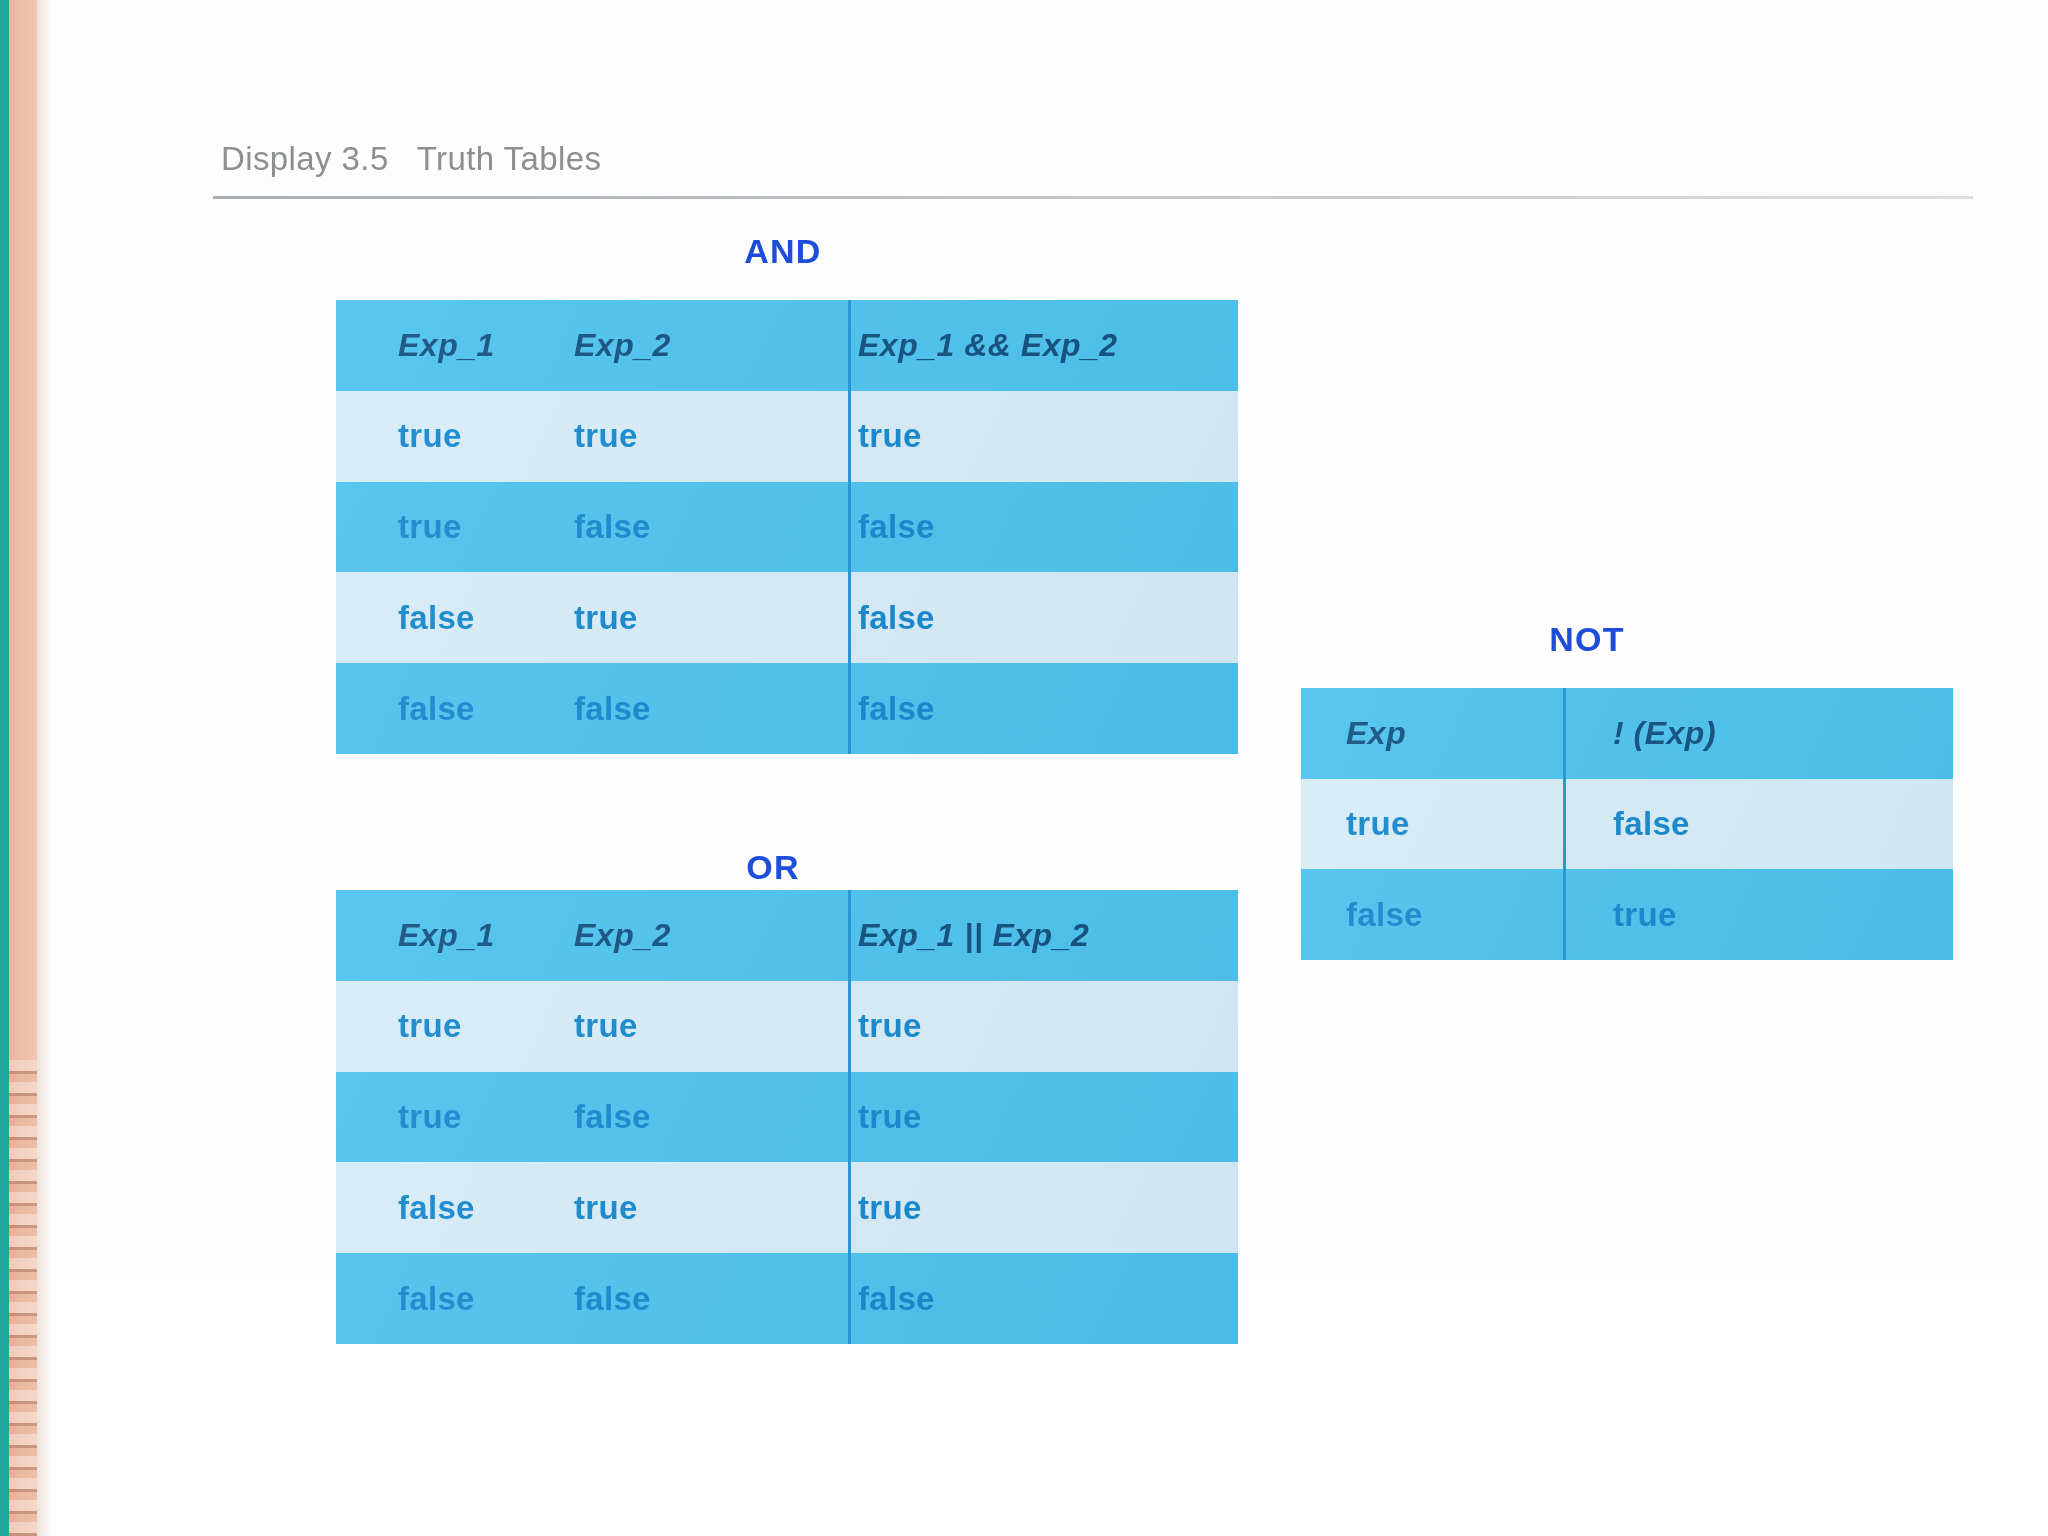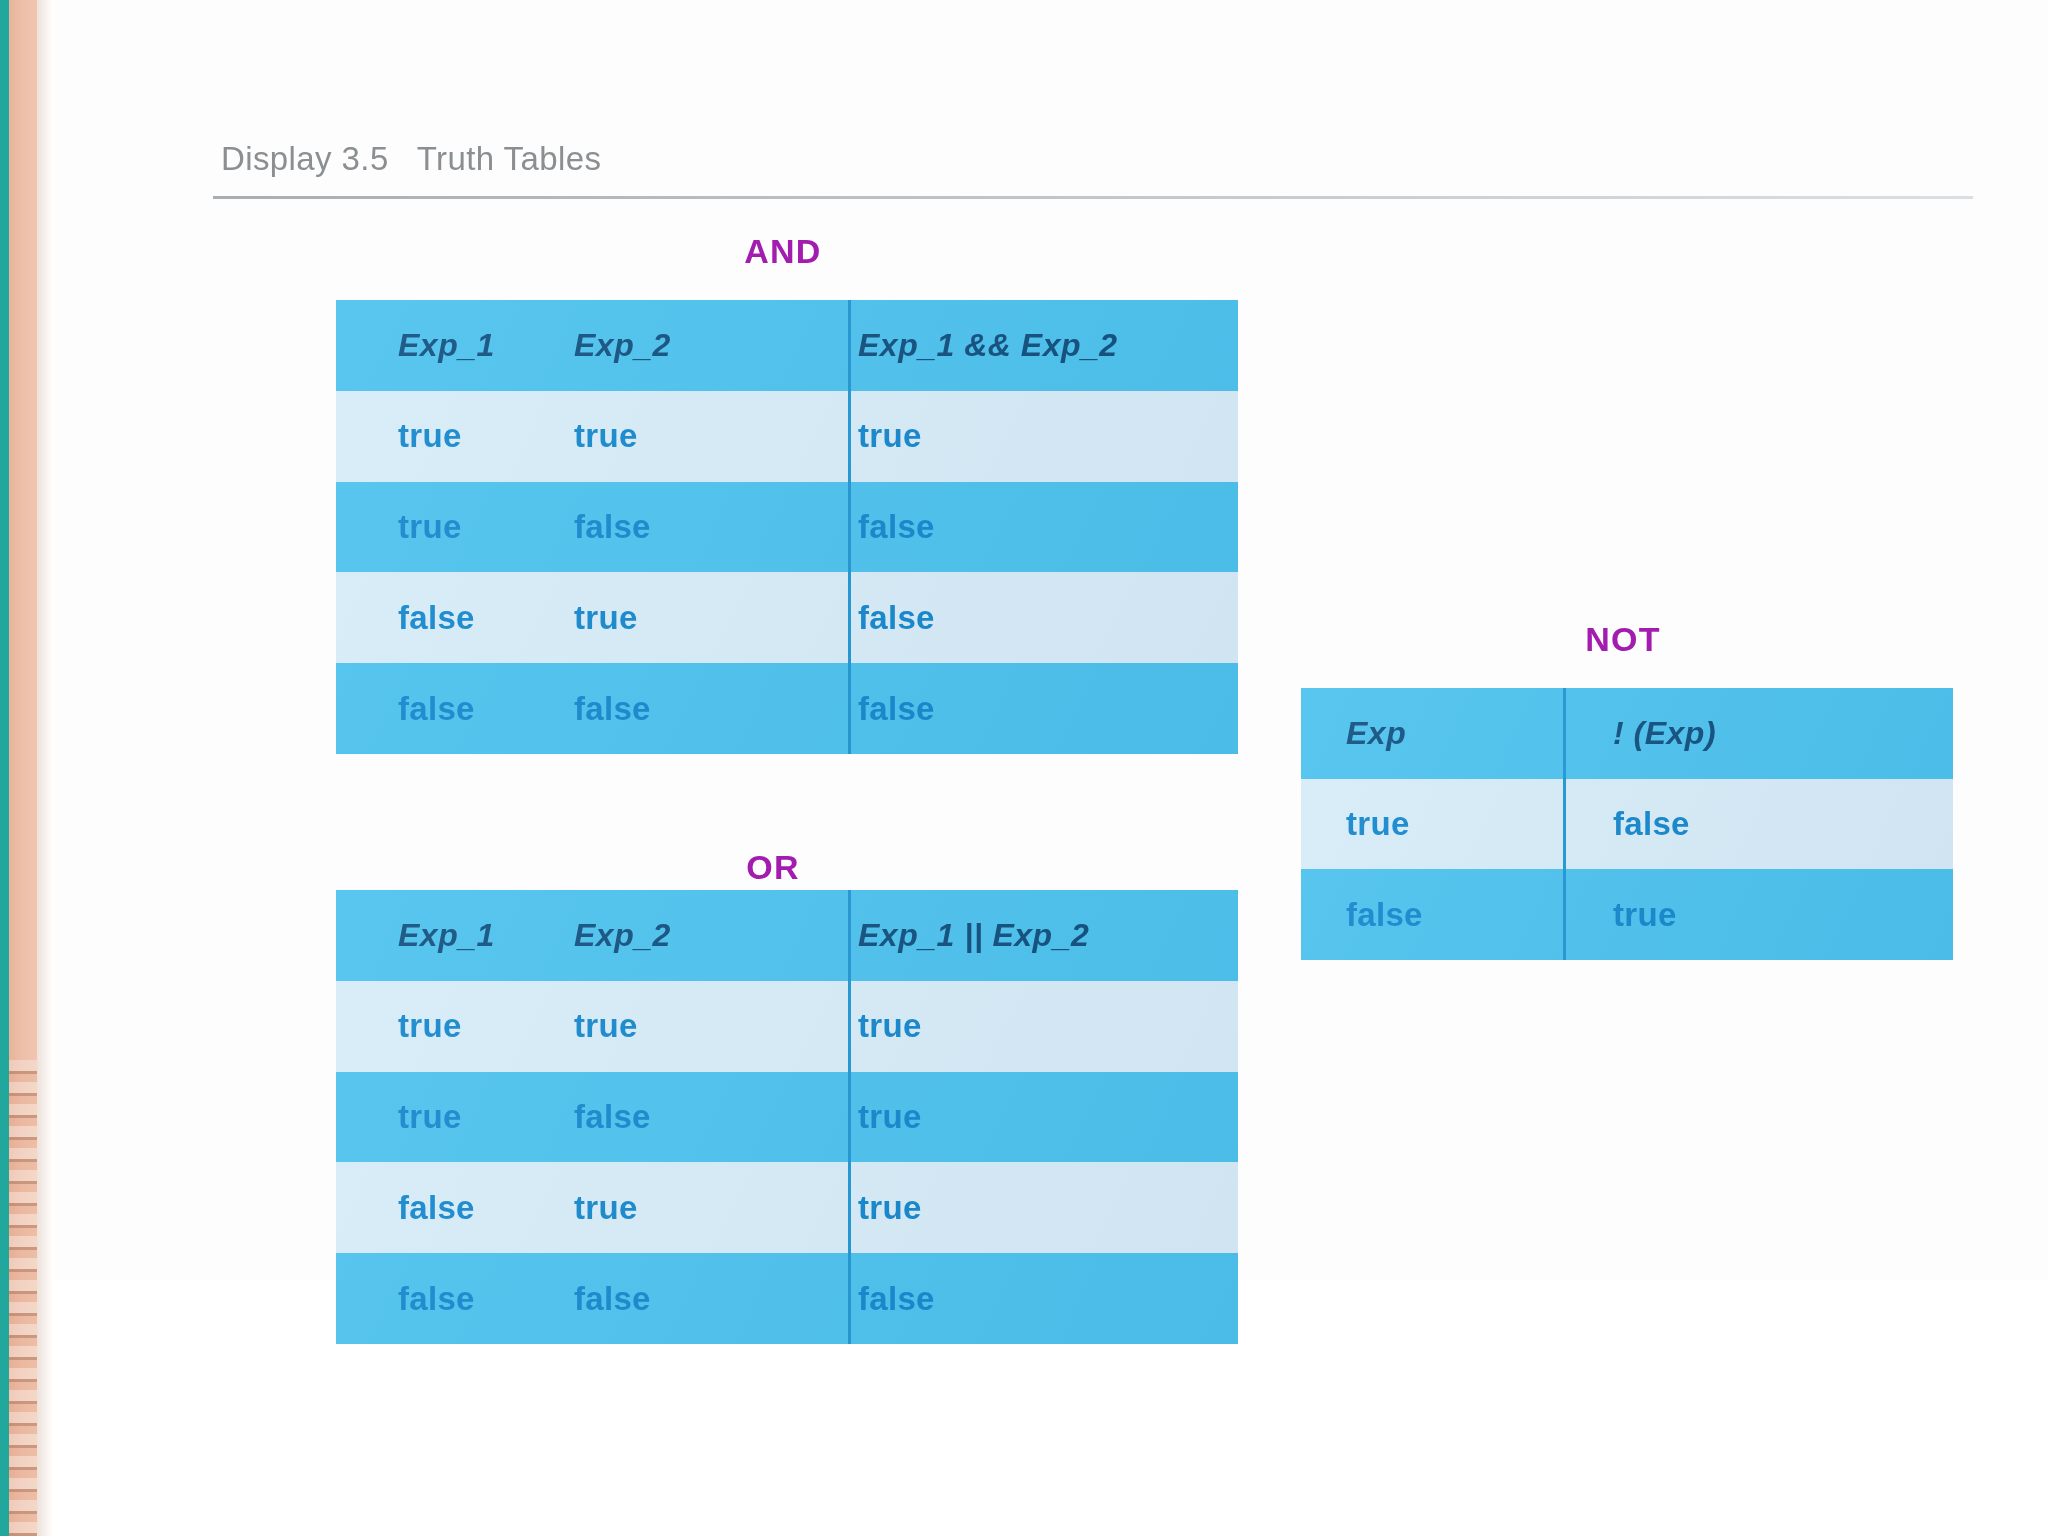--- a/index.html
+++ b/index.html
@@ -74,26 +74,26 @@
     background: linear-gradient(to right, #a9aeb2 0%, #c5c9cc 55%, #dcdfe1 100%);
   }
 
   
   .op-caption {
     position: absolute;
     font-family: "Liberation Sans", sans-serif;
     font-size: 34px;
     font-weight: 600;
     letter-spacing: 1.2px;
-    color: #a21caf;
+    color: #1d4ed8;
     text-align: center;
   }
   #caption-and { left: 600px; top: 232px; width: 260px; }
   #caption-or  { left: 590px; top: 828px; width: 260px; margin-top: 20px; }
-  #caption-not { left: 1440px; top: 620px; width: 260px; }
+  #caption-not { left: 1404px; top: 620px; width: 260px; }
 
   
   .truth-table {
     position: absolute;
     overflow: hidden;
   }
   .tt-row {
     position: relative;
     display: flex;
     align-items: center;

